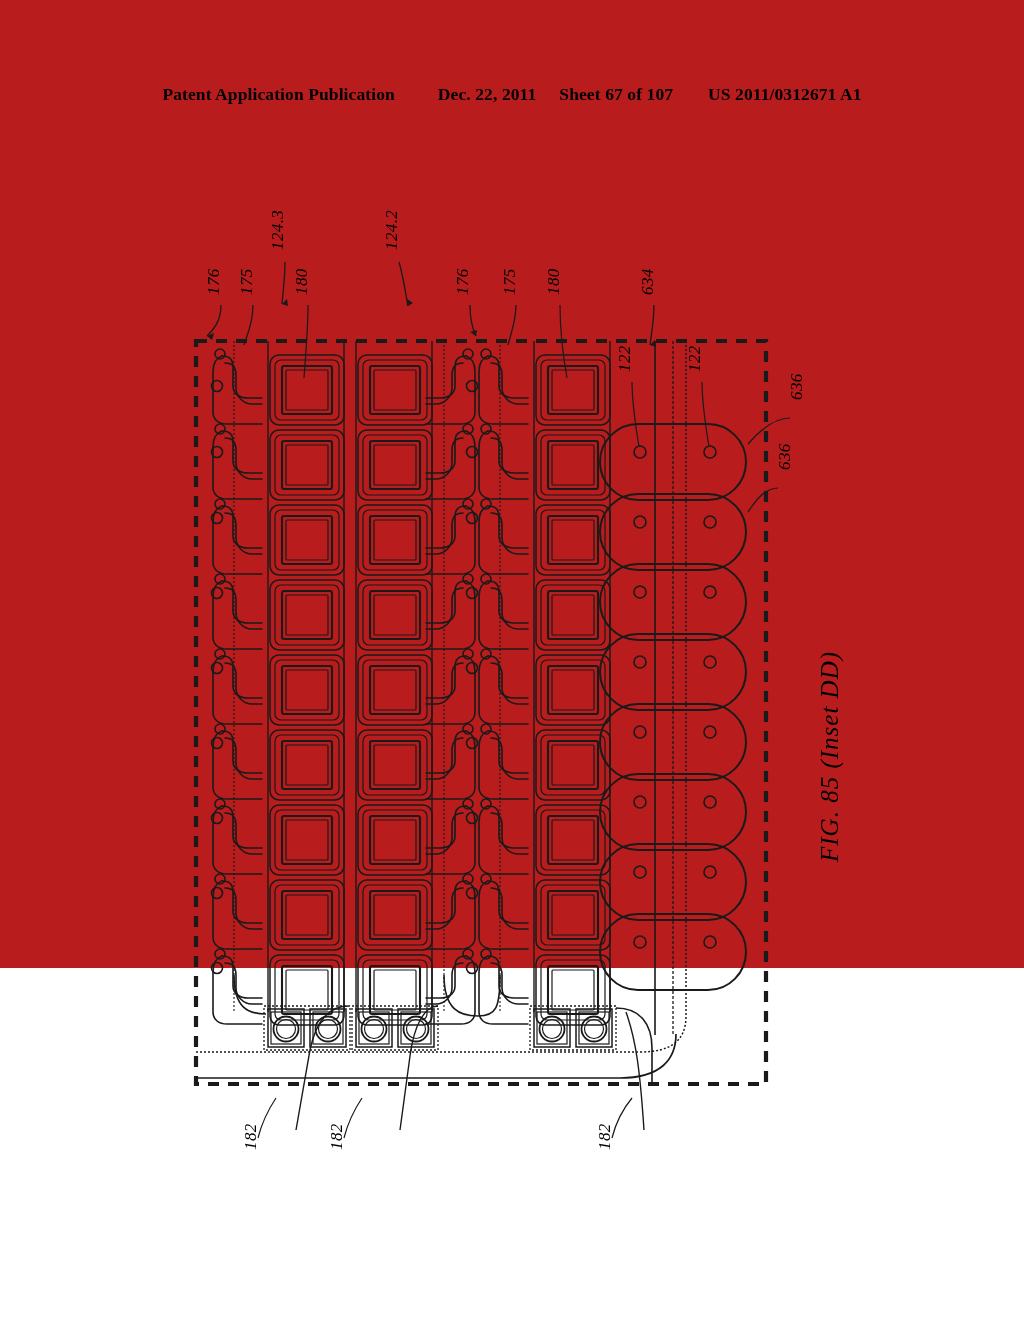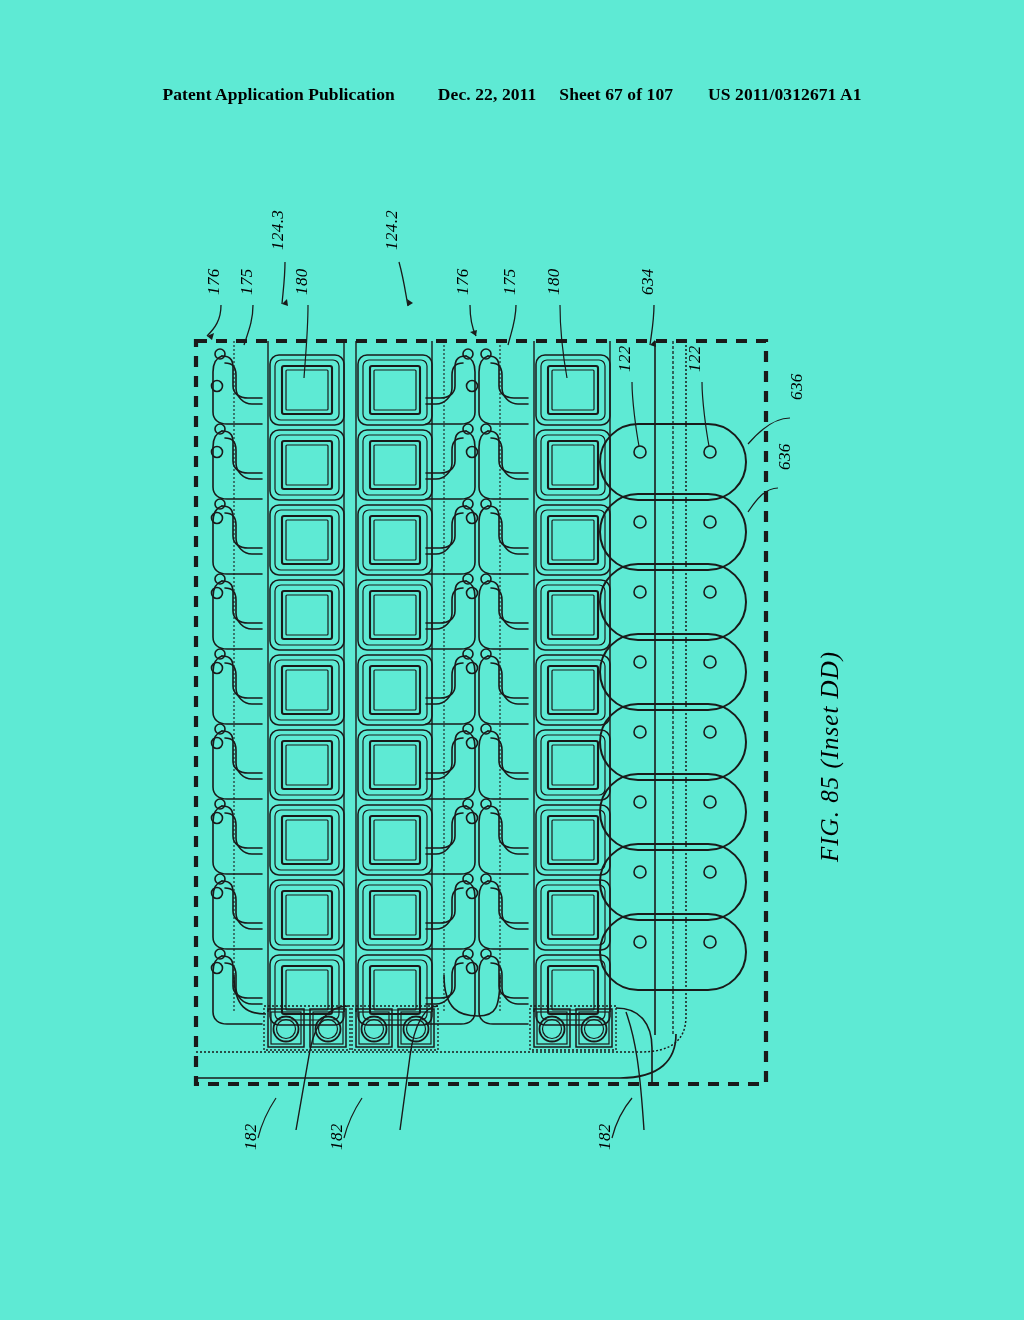--- a/index.html
+++ b/index.html
@@ -1,21 +1,21 @@
 <!DOCTYPE html>
 <html><head>
 <meta charset="utf-8">
 <style>
   html,body{margin:0;padding:0;background:#ffffff;}
   body{
     width:1024px;height:1320px;position:relative;overflow:hidden;
     font-family:"Liberation Serif", serif;
     -webkit-font-smoothing:antialiased;
   }
-  #page{position:absolute;left:0;top:0;width:1024px;height:1320px;background:#5eead4;}
+  #page{position:absolute;left:0;top:0;width:1024px;height:968px;background:#b91c1c;}
 
   
   .hdr{
     position:absolute;top:84px;left:0;width:1024px;
     text-align:center;
     font-family:"Liberation Serif", serif;
     font-weight:bold;font-size:17.5px;color:#000;
     letter-spacing:.1px;white-space:nowrap;
   }
   .hdr span{display:inline-block;vertical-align:baseline;}

